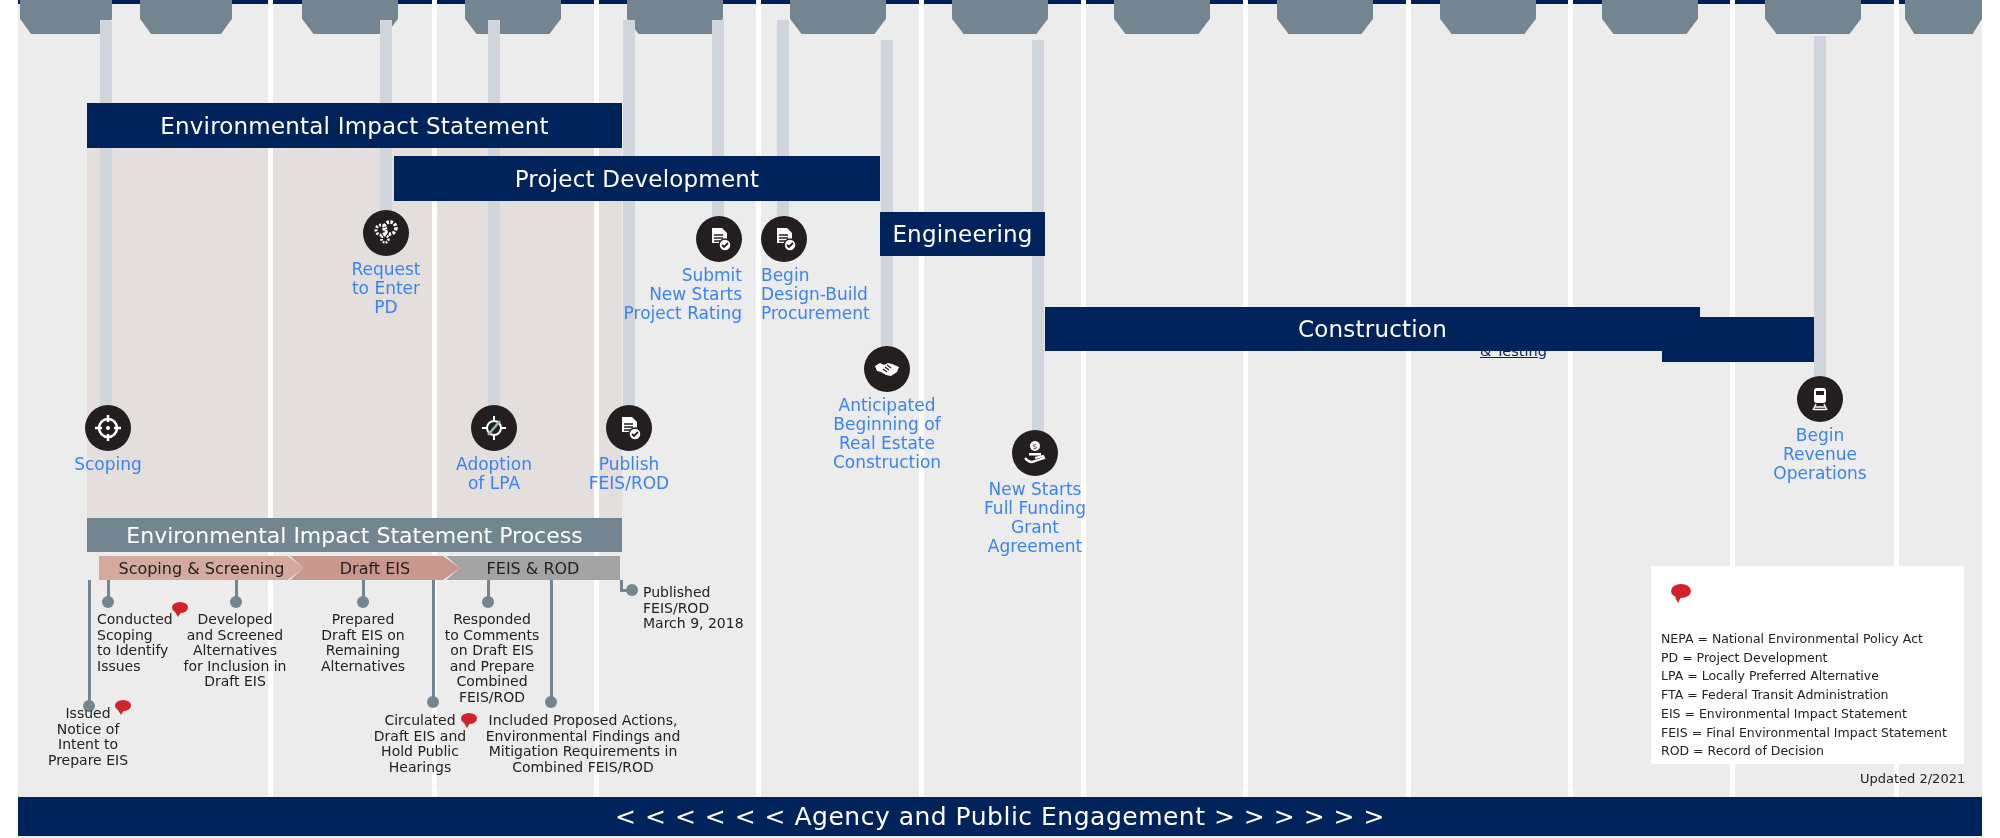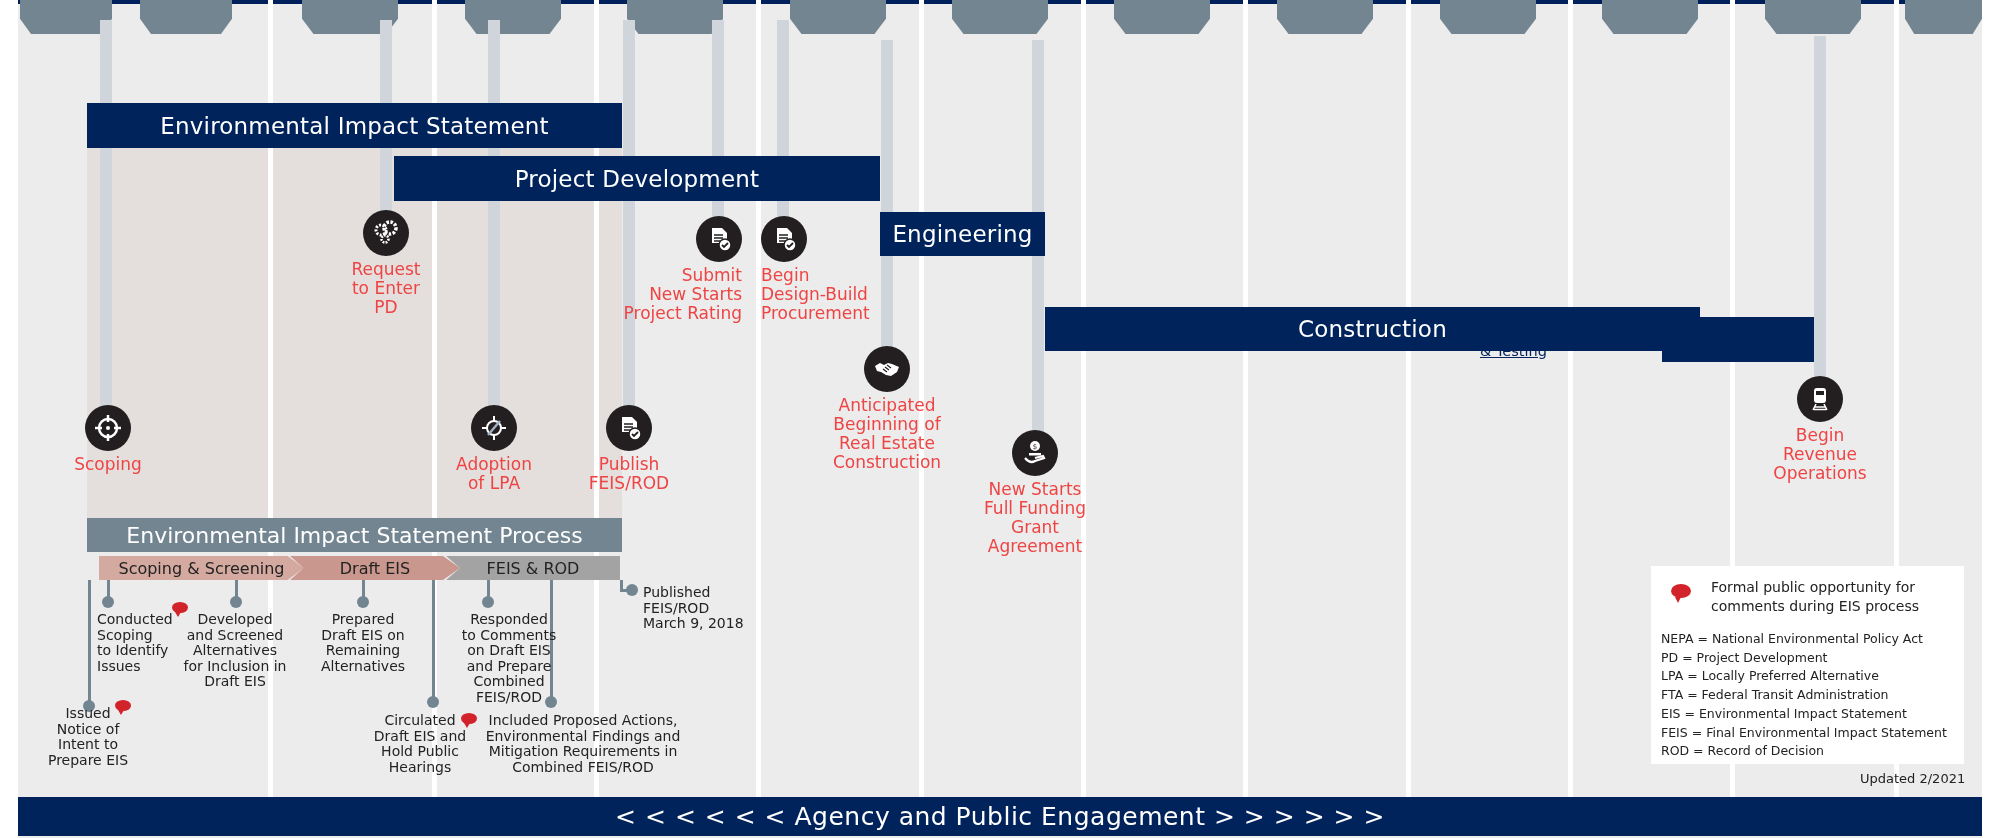--- a/index.html
+++ b/index.html
@@ -7,21 +7,21 @@
          font-family:"DejaVu Sans", sans-serif; color:#1a1a1a; }
   .canvas { position:absolute; left:18px; top:0; width:1964px; height:838px; background:#ececec; }
   .colsep { position:absolute; top:0; width:5px; height:800px; background:#ffffff; }
   .shade { position:absolute; background:#e4dfdd; }
   .stem { position:absolute; width:12px; background:#cfd5da; }
   .topbar { position:absolute; left:18px; top:0; width:1964px; height:4px; background:#00205b; }
   .yeartab { position:absolute; top:0; height:34px; background:#748592;
              clip-path:polygon(0 0,100% 0,100% 55%,88% 100%,12% 100%,0 55%); }
   .bar { position:absolute; background:#00235c; color:#ffffff; display:flex; align-items:center; justify-content:center; }
   .bar span { font-size:23px; letter-spacing:0.2px; }
-  .milestone { position:absolute; text-align:center; font-size:17px; line-height:19px; color:#ef4444; }
+  .milestone { position:absolute; text-align:center; font-size:17px; line-height:19px; color:#3b82f6; }
   .mcircle { width:46px; height:46px; border-radius:50%; background:#231f20; margin:0 auto 4px; display:flex; align-items:center; justify-content:center; }
   .mcircle svg { width:30px; height:30px; }
   .process-bar { position:absolute; left:87px; top:518px; width:535px; height:34px; background:#748592; color:#fff;
                  display:flex; align-items:center; justify-content:center; font-size:22px; }
   .phase-strip { position:absolute; left:87px; top:556px; width:535px; height:24px; display:flex;padding-left:12px; }
   .phase { height:24px; font-size:16px; color:#222; display:flex; align-items:center; justify-content:center; position:relative; }
   .vline { position:absolute; width:3px; background:#748592; }
   .dot { position:absolute; width:12px; height:12px; border-radius:50%; background:#748592; }
   .note { position:absolute; font-size:14px; line-height:15.5px; color:#222; text-align:center; }
   .bubble { position:absolute; width:16px; height:11px; border-radius:50%; background:#d2232a; }
@@ -284,21 +284,21 @@
 </div>
 
 <div class="note" style="left:365px;top:713px;width:110px;">
   <div>Circulated</div>
   <div>Draft EIS and</div>
   <div>Hold Public</div>
   <div>Hearings</div>
 </div>
 <div class="bubble" style="left:461px;top:713px;"></div>
 
-<div class="note" style="left:437px;top:612px;width:110px;padding-left:17px;">
+<div class="note" style="left:437px;top:612px;width:110px;">
   <div>Responded</div>
   <div>to Comments</div>
   <div>on Draft EIS</div>
   <div>and Prepare</div>
   <div>Combined</div>
   <div>FEIS/ROD</div>
 </div>
 
 <div class="note" style="left:478px;top:713px;width:210px;">
   <div>Included Proposed Actions,</div>
@@ -308,24 +308,20 @@
 </div>
 
 <div class="note" style="left:643px;top:585px;width:120px;text-align:left;">
   <div>Published</div>
   <div>FEIS/ROD</div>
   <div>March 9, 2018</div>
 </div>
 
 <div class="legend">
   <div class="lbubble"></div>
-  <div class="ltext">
-    <div>Formal public opportunity for</div>
-    <div>comments during EIS process</div>
-  </div>
   <ul>
     <li>NEPA = National Environmental Policy Act</li>
     <li>PD = Project Development</li>
     <li>LPA = Locally Preferred Alternative</li>
     <li>FTA = Federal Transit Administration</li>
     <li>EIS = Environmental Impact Statement</li>
     <li>FEIS = Final Environmental Impact Statement</li>
     <li>ROD = Record of Decision</li>
   </ul>
 </div>

